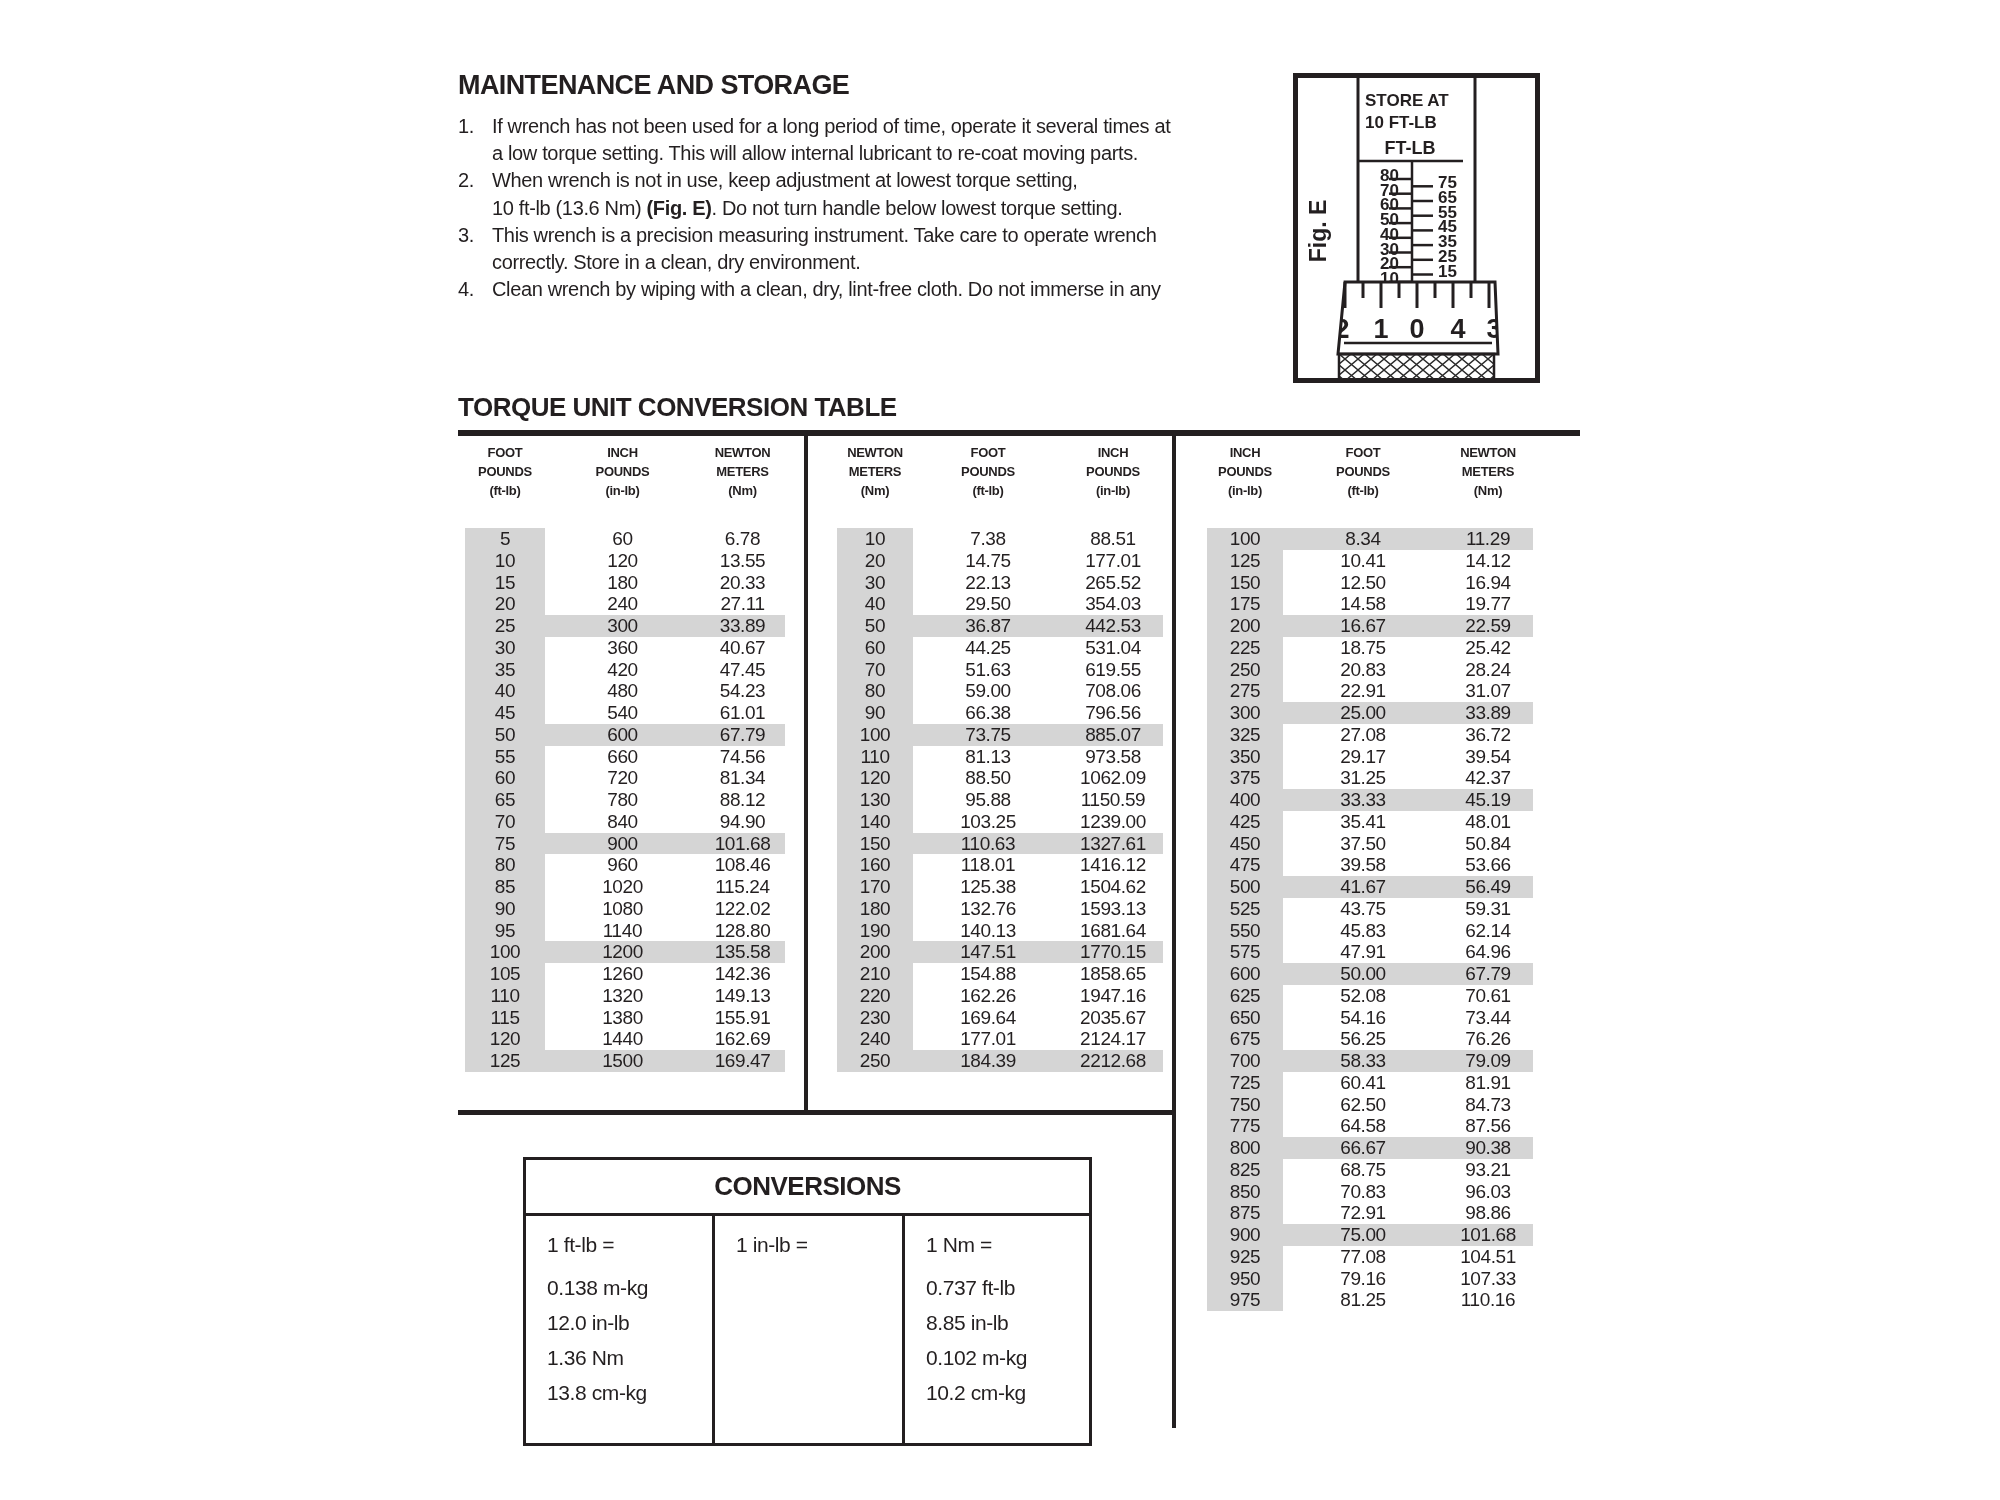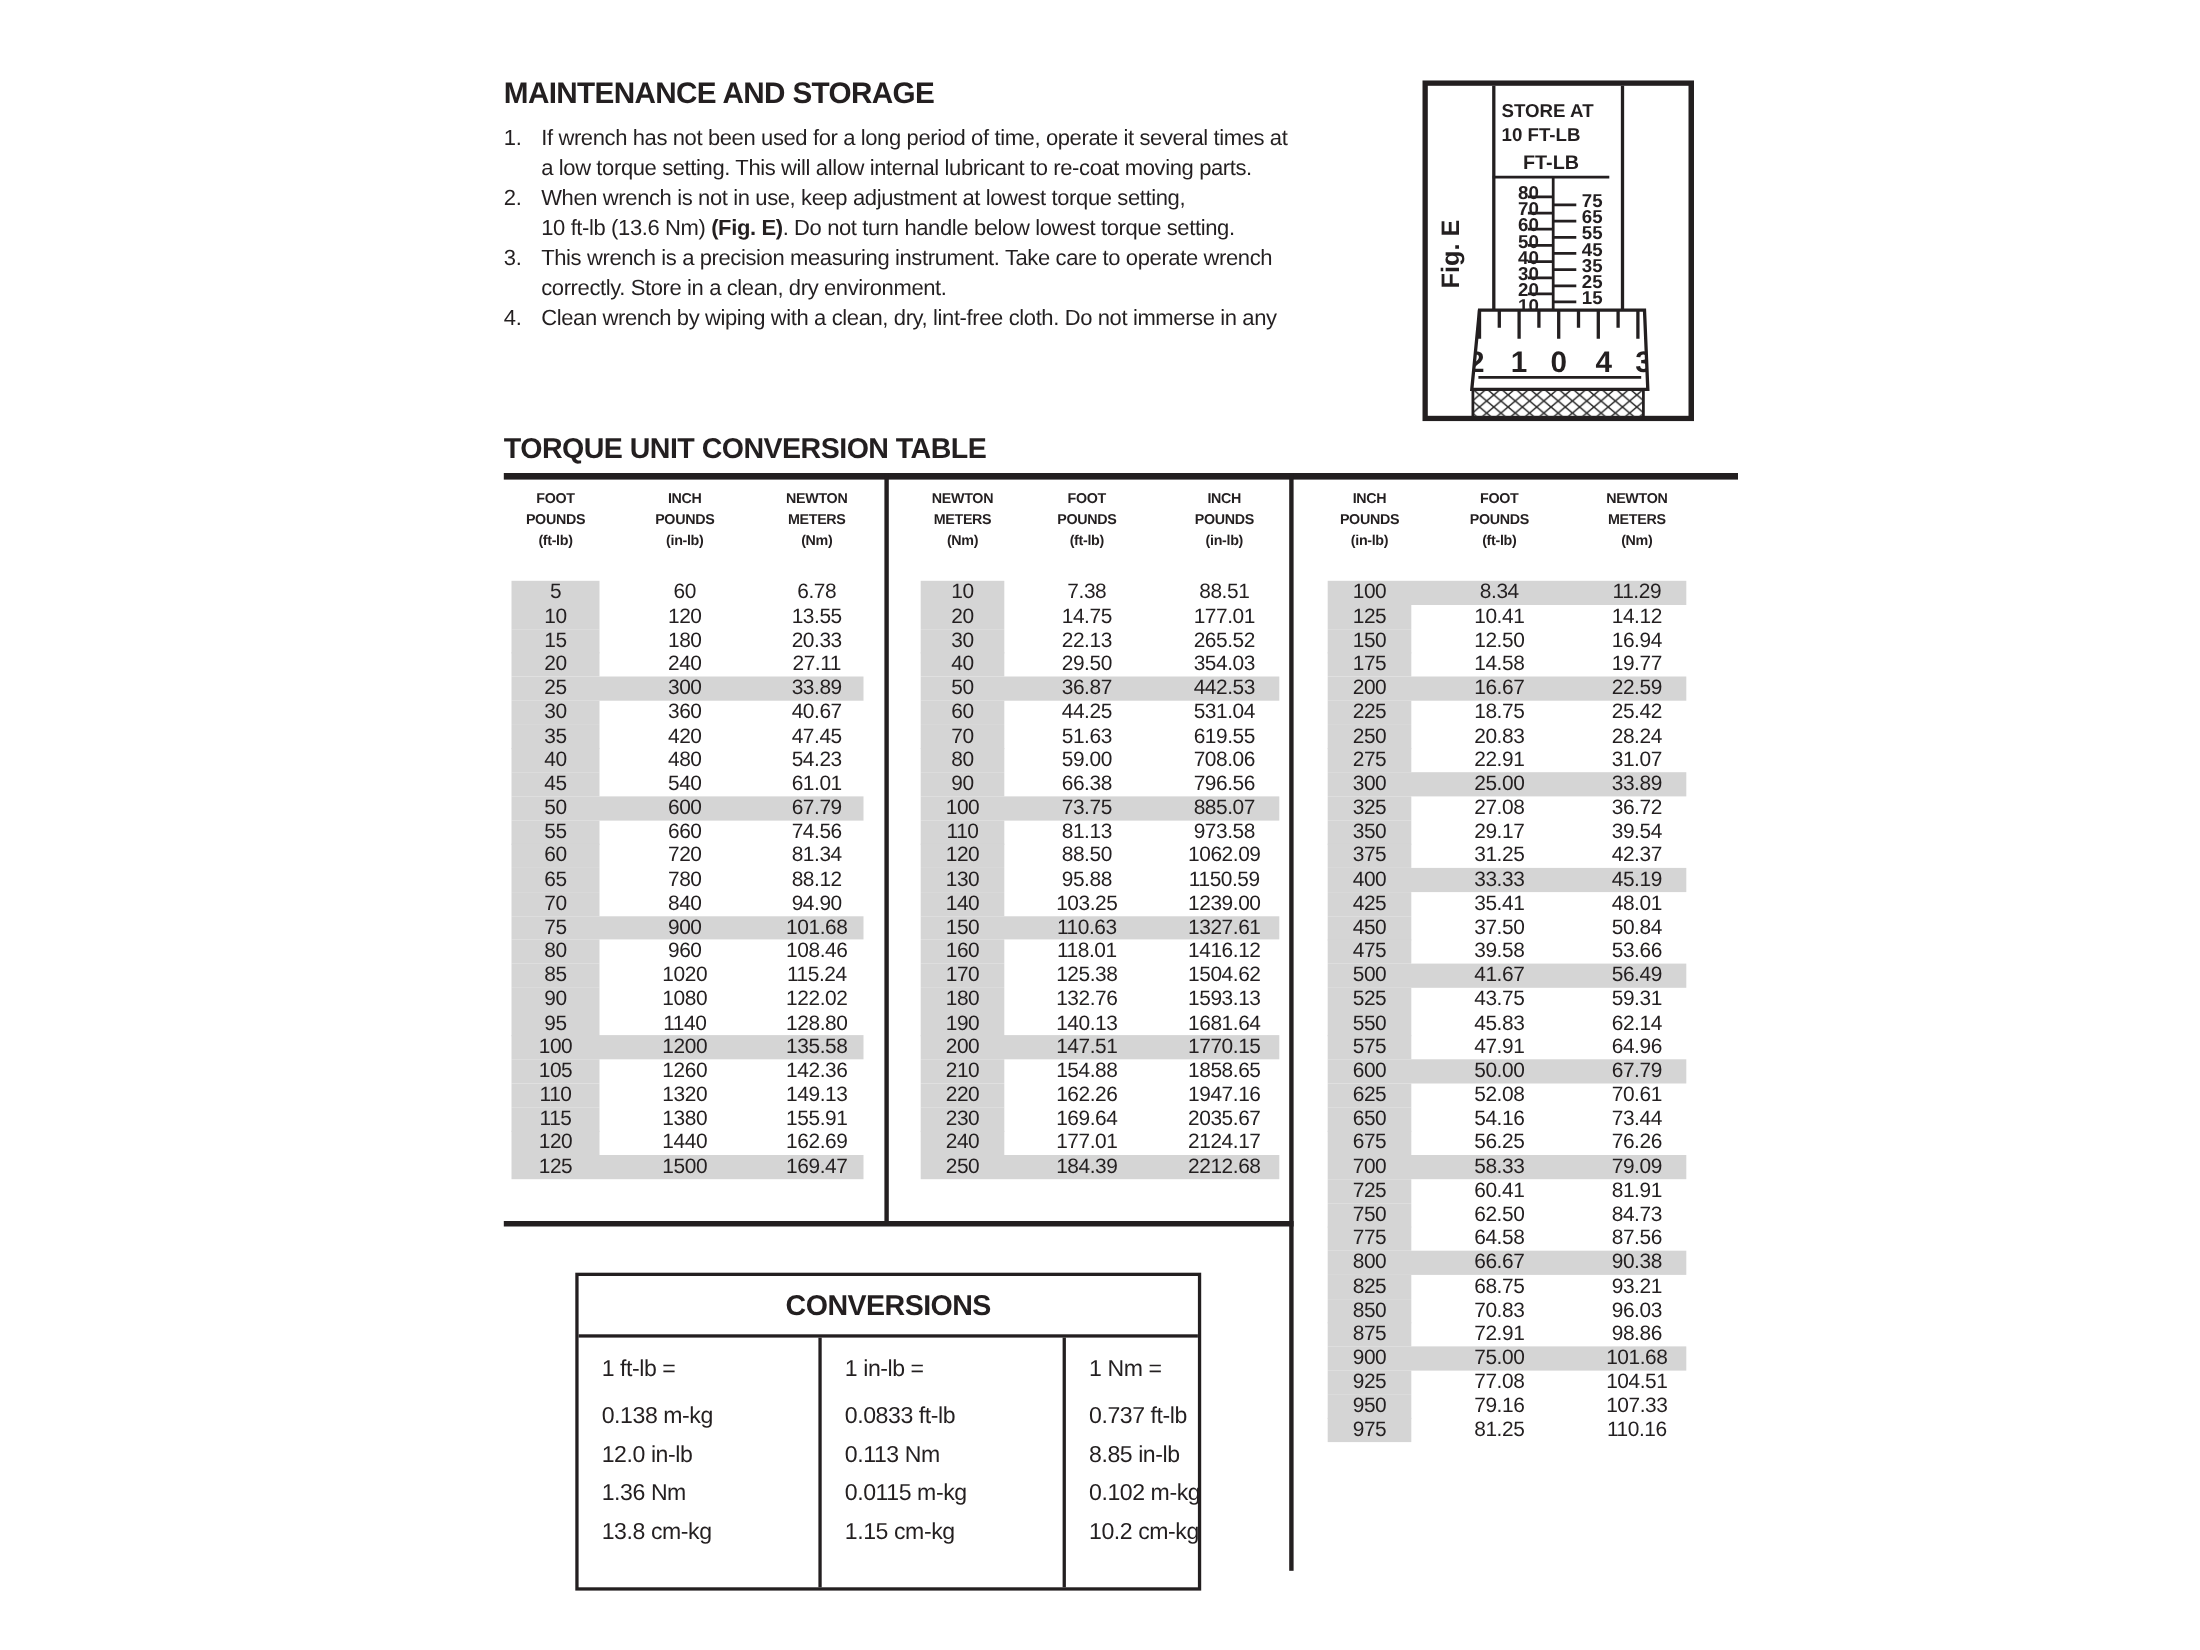--- a/index.html
+++ b/index.html
@@ -39,21 +39,21 @@
   .trow{ display:grid; height:21.75px; align-items:center; }
   .trow.hl{ background:var(--stripe); }
   .tcell{ text-align:center; font-size:19px; letter-spacing:-0.4px; }
   .trow .tcell:first-child{ background:var(--stripe); height:100%; line-height:21.75px; }
   .trow.hl .tcell:first-child{ background:transparent; }
 
   
   .conv{ position:absolute; left:523px; top:1157px; width:569px; height:289px; border:3px solid var(--ink); }
   .conv-title{ height:56px; border-bottom:3px solid var(--ink); display:flex; align-items:center; justify-content:center;
                font-size:26px; font-weight:bold; letter-spacing:-0.5px; }
-  .conv-cols{ display:grid; grid-template-columns:186px 190px 187px; height:227px;gap:32px; }
+  .conv-cols{ display:grid; grid-template-columns:186px 190px 187px; height:227px; }
   .conv-col{ padding:17px 0 0 21px; }
   .conv-col + .conv-col{ border-left:3px solid var(--ink); }
   .conv-head{ font-size:21px; letter-spacing:-0.4px; }
   .conv-vals{ margin-top:13px; font-size:21px; line-height:35px; letter-spacing:-0.4px; }
 </style>
 </head>
 <body>
 
 <div class="page">
 
@@ -621,26 +621,20 @@
           <div class="conv-head">1 ft-lb =</div>
           <div class="conv-vals">
             <div>0.138 m-kg</div>
             <div>12.0 in-lb</div>
             <div>1.36 Nm</div>
             <div>13.8 cm-kg</div>
           </div>
         </div>
         <div class="conv-col">
           <div class="conv-head">1 in-lb =</div>
-          <div class="conv-vals">
-            <div>0.0833 ft-lb</div>
-            <div>0.113 Nm</div>
-            <div>0.0115 m-kg</div>
-            <div>1.15 cm-kg</div>
-          </div>
         </div>
         <div class="conv-col">
           <div class="conv-head">1 Nm =</div>
           <div class="conv-vals">
             <div>0.737 ft-lb</div>
             <div>8.85 in-lb</div>
             <div>0.102 m-kg</div>
             <div>10.2 cm-kg</div>
           </div>
         </div>

